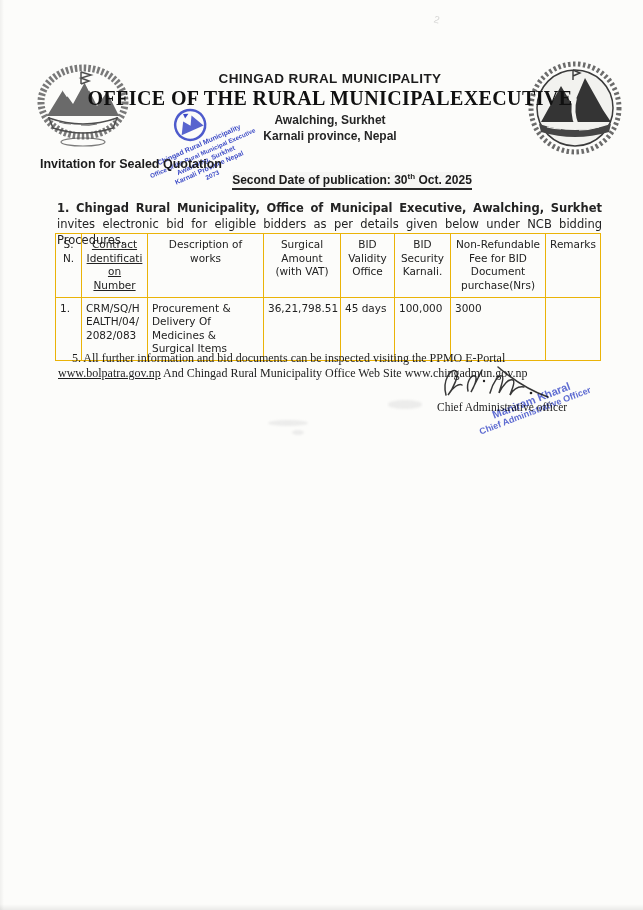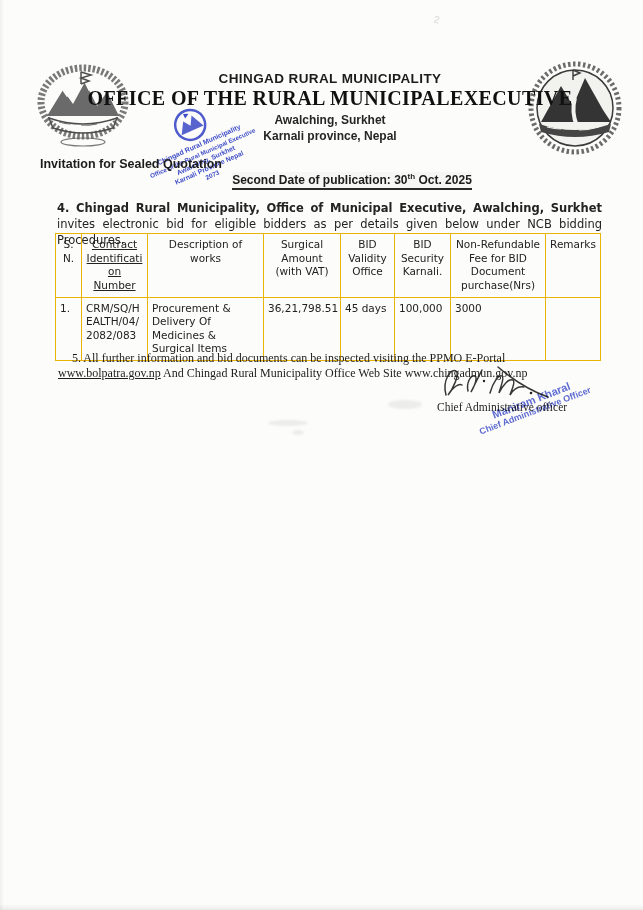--- a/index.html
+++ b/index.html
@@ -136,21 +136,21 @@
   </div>
 
   <div class="abs notice-title">Invitation for Sealed Quotation</div>
   <div class="abs pub-line">
     <span class="inner">
       <span>Second Date of publication: 30</span><sup>th</sup><span> Oct. 2025</span>
     </span>
   </div>
 
   <div class="abs intro">
-    <span class="b">4. Chingad Rural Municipality, Office of Municipal Executive, Awalching, Surkhet</span><span> invites electronic bid for eligible bidders as per details given below under NCB bidding Procedures.</span>
+    <span class="b">1. Chingad Rural Municipality, Office of Municipal Executive, Awalching, Surkhet</span><span> invites electronic bid for eligible bidders as per details given below under NCB bidding Procedures.</span>
   </div>
 
   <table class="bid">
     <colgroup>
       <col class="c-sn">
         <col class="c-cid">
         <col class="c-desc">
         <col class="c-est">
       <col class="c-val">
         <col class="c-sec">

